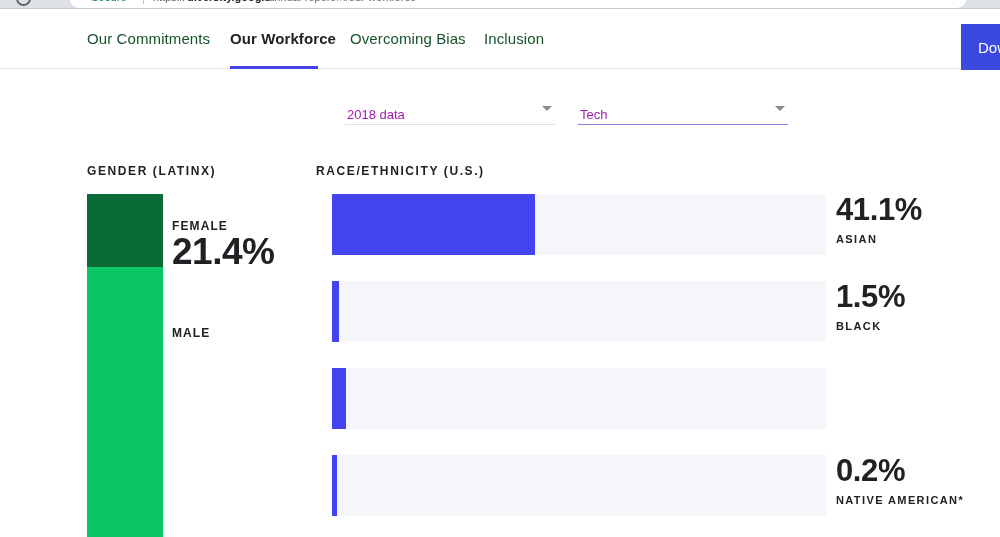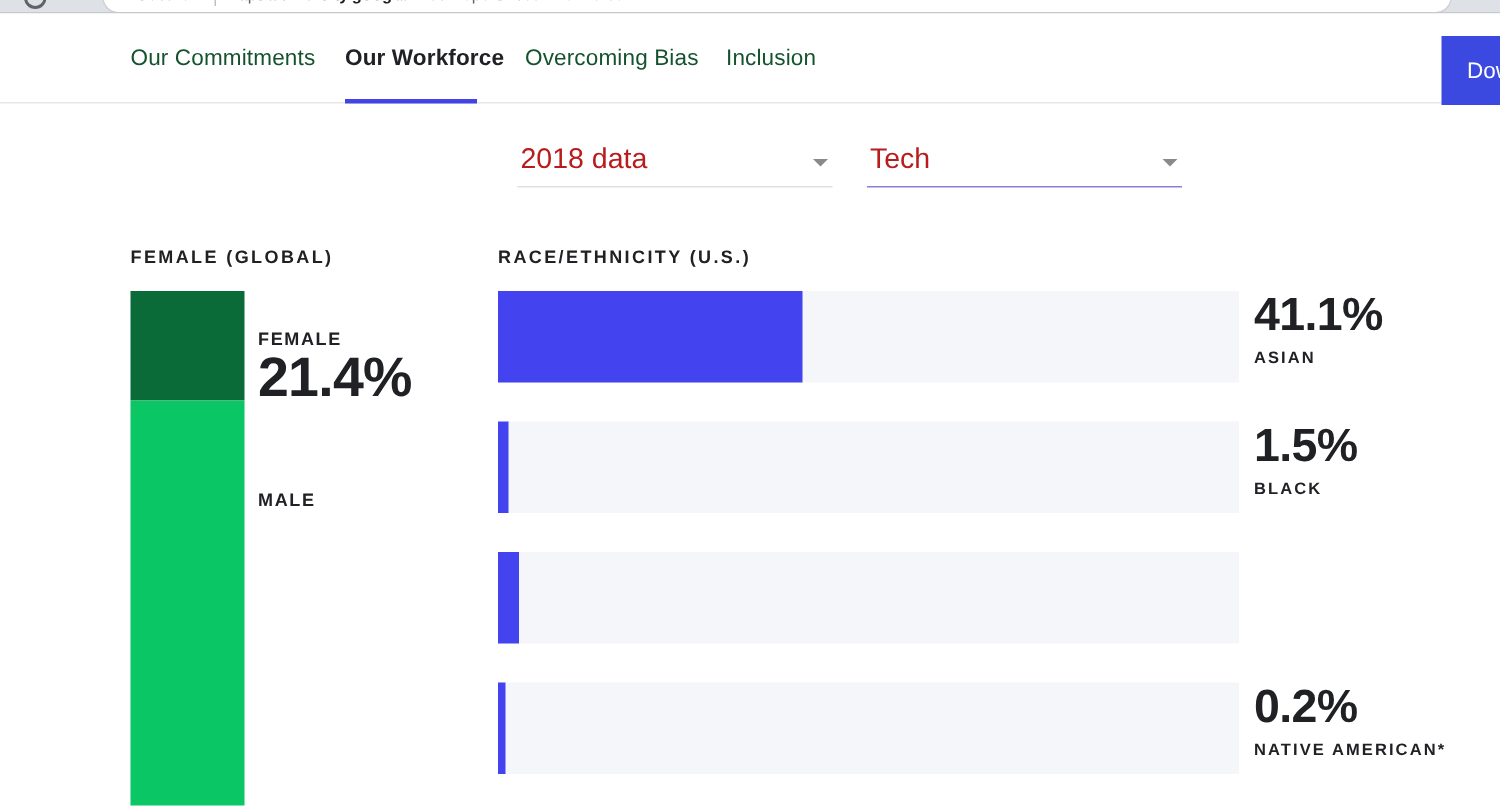--- a/index.html
+++ b/index.html
@@ -84,22 +84,22 @@
     cursor:pointer; white-space:nowrap;
     overflow:hidden;
   }
 
   
   .dropdown {
     position:absolute; top:95px; height:30px;
     cursor:pointer;
   }
   .dropdown .dd-value {
-    position:absolute; left:2px; top:1px;
-    font-size:19px; color:#b91c1c;
+    position:absolute; left:2px; top:12px;
+    font-size:13px; color:#a21caf;
     white-space:nowrap;
   }
   .dropdown .dd-line {
     position:absolute; left:0; bottom:0; width:100%; height:1px;
   }
   .dropdown .dd-arrow {
     position:absolute; top:11px;
     width:0; height:0;
     border-left:5px solid transparent;
     border-right:5px solid transparent;
@@ -112,21 +112,21 @@
   #dropdown-role .dd-line  { background:#8a7fd6; }
   #dropdown-role .dd-arrow { right:3px; }
 
   
   .section-heading {
     position:absolute; top:164px;
     font-size:12px; font-weight:bold; color:#202124;
     letter-spacing:1.6px; white-space:nowrap;
   }
   #heading-gender { left:87px; }
-  #heading-race   { left:332px; }
+  #heading-race   { left:316px; }
 
   
   #gender-chart { position:absolute; left:87px; top:194px; }
   #gender-bar {
     position:absolute; left:0; top:0;
     width:76px; height:343px;
   }
   .gender-seg { position:absolute; left:0; width:76px; }
   #gender-seg-female { top:0;   height:103px; background:#0b6b38; }
   #gender-seg-male   { top:103; height:240px; background:#0ac665; }
@@ -201,21 +201,21 @@
   <div class="dd-arrow"></div>
   <div class="dd-line" style="background: rgb(224, 224, 224);"></div>
 </div>
 
 <div class="dropdown" id="dropdown-role">
   <div class="dd-value">Tech</div>
   <div class="dd-arrow"></div>
   <div class="dd-line" style="background: rgb(138, 127, 214);"></div>
 </div>
 
-<div class="section-heading" id="heading-gender">FEMALE (GLOBAL)</div>
+<div class="section-heading" id="heading-gender">GENDER (LATINX)</div>
 <div class="section-heading" id="heading-race">RACE/ETHNICITY (U.S.)</div>
 
 <div id="gender-chart">
   <div id="gender-bar">
     <div class="gender-seg" id="gender-seg-female" style="height: 73px; background: rgb(11, 107, 56);"></div>
     <div class="gender-seg" id="gender-seg-male" style="top: 73px; height: 270px; background: rgb(10, 198, 101);"></div>
   </div>
   <div class="gender-info" id="gender-info-female">
     <div class="gender-label">FEMALE</div>
     <div class="gender-value">21.4%</div>

